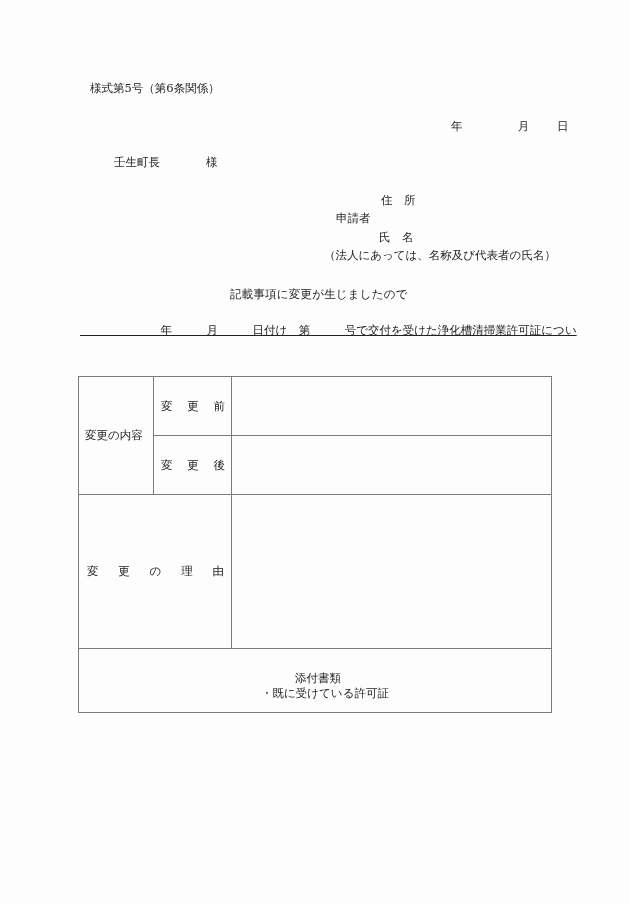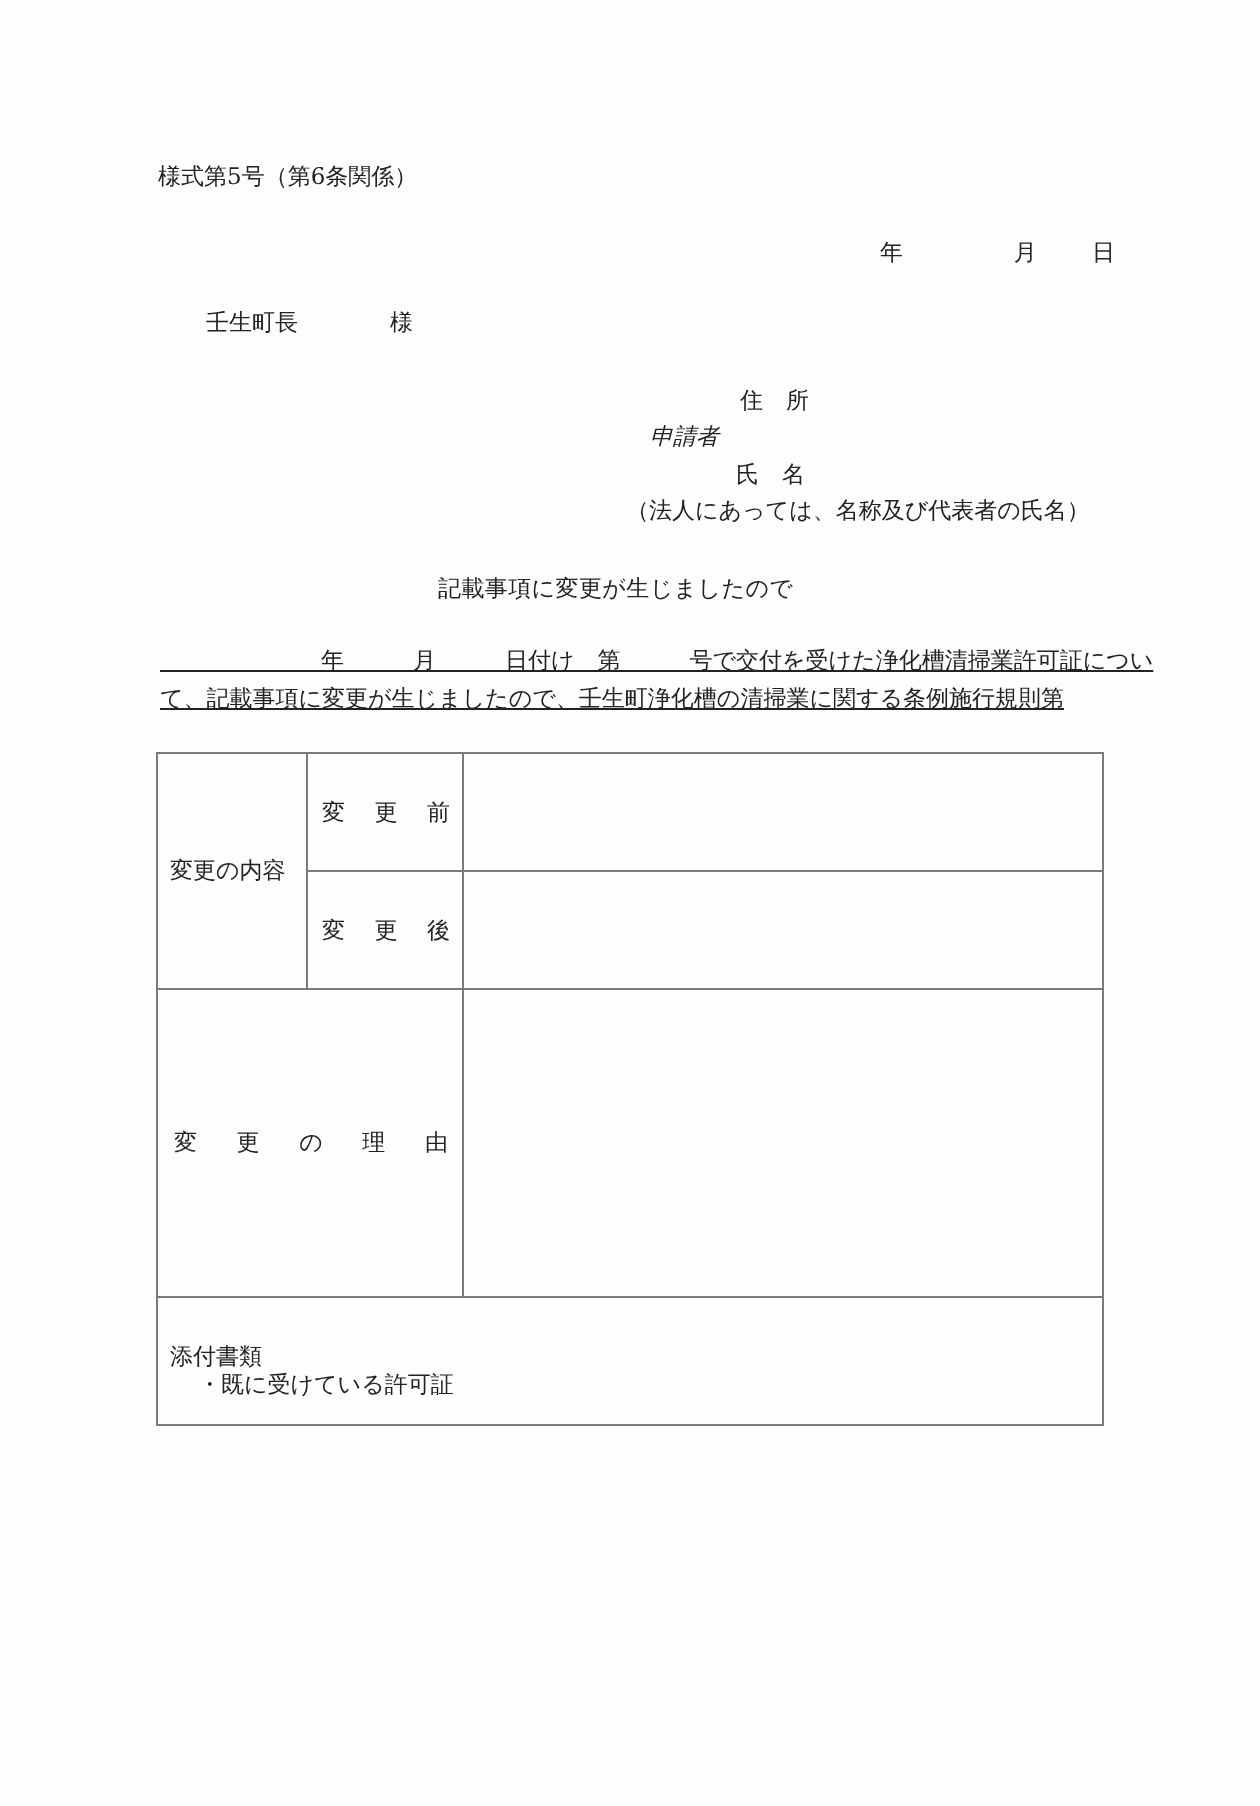--- a/index.html
+++ b/index.html
@@ -9,28 +9,28 @@
     }
     body {
       width: 630px;
       height: 903px;
       position: relative;
       overflow: hidden;
       font-family: "DejaVu Serif", "Liberation Serif", serif;
       color: #222;
       font-size: 11.5px;
     }
-    .abs { position: absolute; white-space: nowrap; line-height: 14px; }
+    .abs { position: absolute; white-space: nowrap; line-height: 14px; margin-left: 11px; }
     .form-no { left: 79px; top: 81px; }
     .date { left: 440px; top: 119px; }
     .date span { display: inline-block; }
     .addressee { left: 103px; top: 156px; font-family: Liberation Mono, monospace; }
     .addressee .title-suffix { margin-left: 46px; }
     .addr-label { left: 370px; top: 193px; }
-    .applicant-label { left: 325px; top: 211px; font-style: italic; }
+    .applicant-label { left: 325px; top: 211px; }
     .name-label { left: 368px; top: 230px; }
     .corp-note { left: 313px; top: 248px; }
     .doc-title { left: 219px; top: 287px; letter-spacing: 0.2px; }
     .body-text {
       position: absolute;
       left: 80px;
       top: 321px;
       width: 472px;
       line-height: 18.5px;
       white-space: normal;
@@ -63,20 +63,21 @@
       padding: 0 6px 0 7px;
     }
     .reason-spaced {
       display: flex;
       justify-content: space-between;
       padding: 0 7px 0 8px;
     }
     .attach {
       padding: 10px 0 0 6px !important;
       line-height: 16px;
+      text-align: center;
     }
     .attach .item { padding-left: 14px; font-family: Liberation Mono, monospace; }
   </style>
 </head>
 <body>
 
 <div class="abs form-no">様式第5号（第6条関係）</div>
 
 <div class="abs date">
   <span>年</span>
@@ -91,21 +92,20 @@
 
 <div class="abs addr-label">住　所</div>
 <div class="abs applicant-label">申請者</div>
 <div class="abs name-label">氏　名</div>
 <div class="abs corp-note">（法人にあっては、名称及び代表者の氏名）</div>
 
 <div class="abs doc-title">記載事項に変更が生じましたので</div>
 
 <div class="body-text">
   <span class="line">　　　　　　　年　　　月　　　日付け　第　　　号で交付を受けた浄化槽清掃業許可証につい</span>
-  <span class="line">て、記載事項に変更が生じましたので、壬生町浄化槽の清掃業に関する条例施行規則第</span>
 </div>
 
 <table class="form">
   <colgroup>
     <col class="c1">
       <col class="c2">
       <col class="c3">
   </colgroup>
   <tbody>
       <tr class="row-before">

